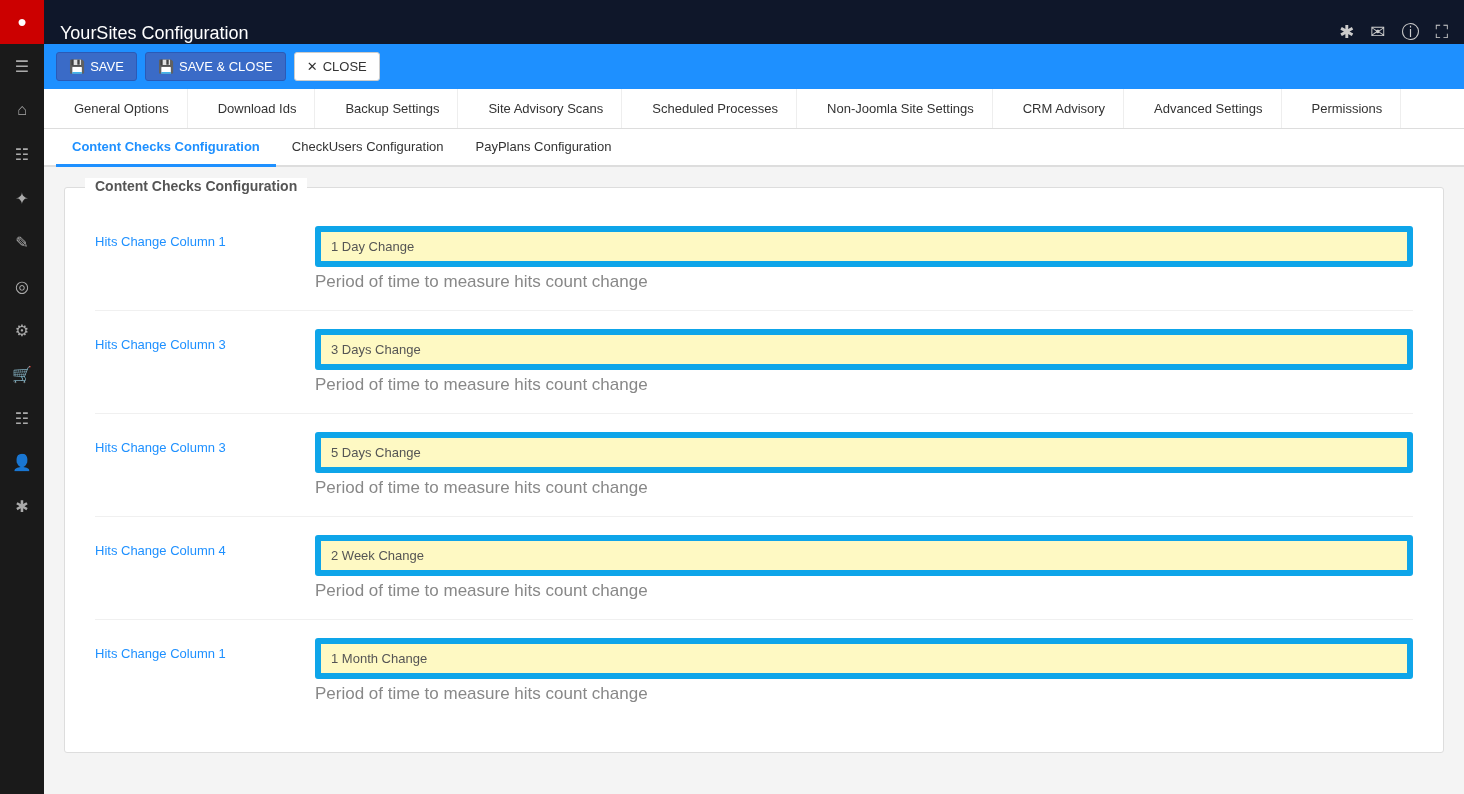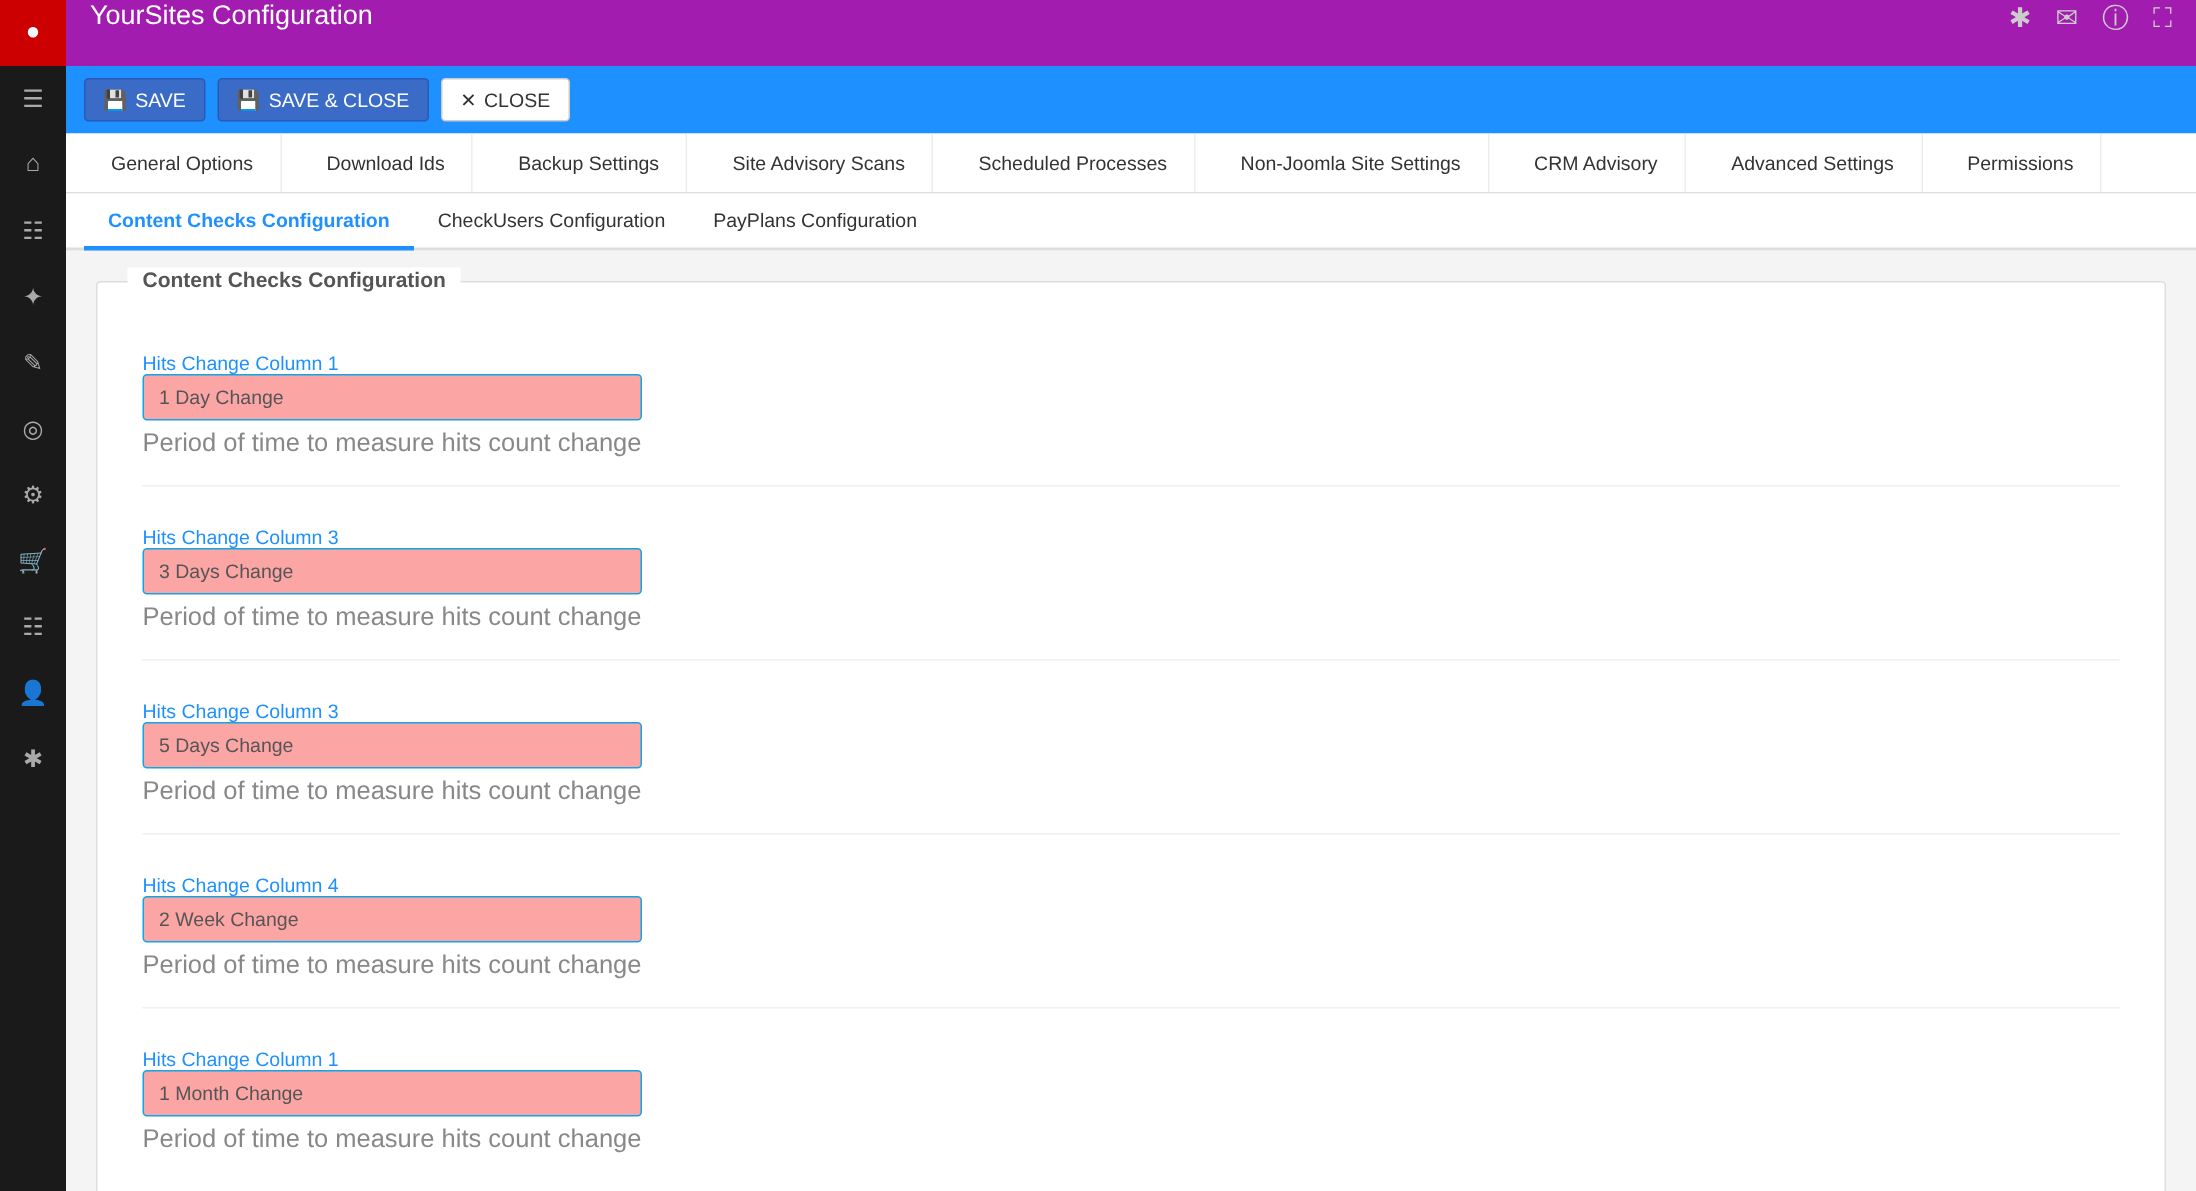--- a/index.html
+++ b/index.html
@@ -34,24 +34,24 @@
     
     .main {
       flex: 1;
       display: flex;
       flex-direction: column;
       overflow: hidden;
     }
 
     
     .topbar {
-      background: #a21caf;
+      background: #0f172a;
       color: white;
       display: flex;
-      align-items: flex-start;
+      align-items: flex-end;
       padding: 0 16px;
       height: 44px;
       justify-content: space-between;
     }
     .topbar-title {
       font-size: 18px;
       font-weight: 300;
       color: white;
     }
     .topbar-icons {
@@ -149,42 +149,41 @@
       top: -10px;
       left: 20px;
     }
 
     
     .form-row {
       display: flex;
       align-items: flex-start;
       padding: 18px 0;
       border-bottom: 1px solid #f0f0f0;
-      flex-direction: column;
     }
     .form-row:last-child { border-bottom: none; }
     .form-label {
       width: 220px;
       flex-shrink: 0;
       color: #1e90ff;
       font-size: 13px;
       font-weight: 500;
       padding-top: 8px;
     }
     .form-field {
       flex: 1;
     }
     .form-input {
       width: 100%;
-      border: 1px solid #0ea5e9;
+      border: 6px solid #0ea5e9;
       border-radius: 3px;
       padding: 7px 10px;
       font-size: 13px;
       color: #555;
-      background: #fca5a5;
+      background: #fef9c3;
     }
     .form-help {
       color: #888;
       font-size: 17px;
       margin-top: 5px;
     }
   </style>
 </head>
 <body>
 

